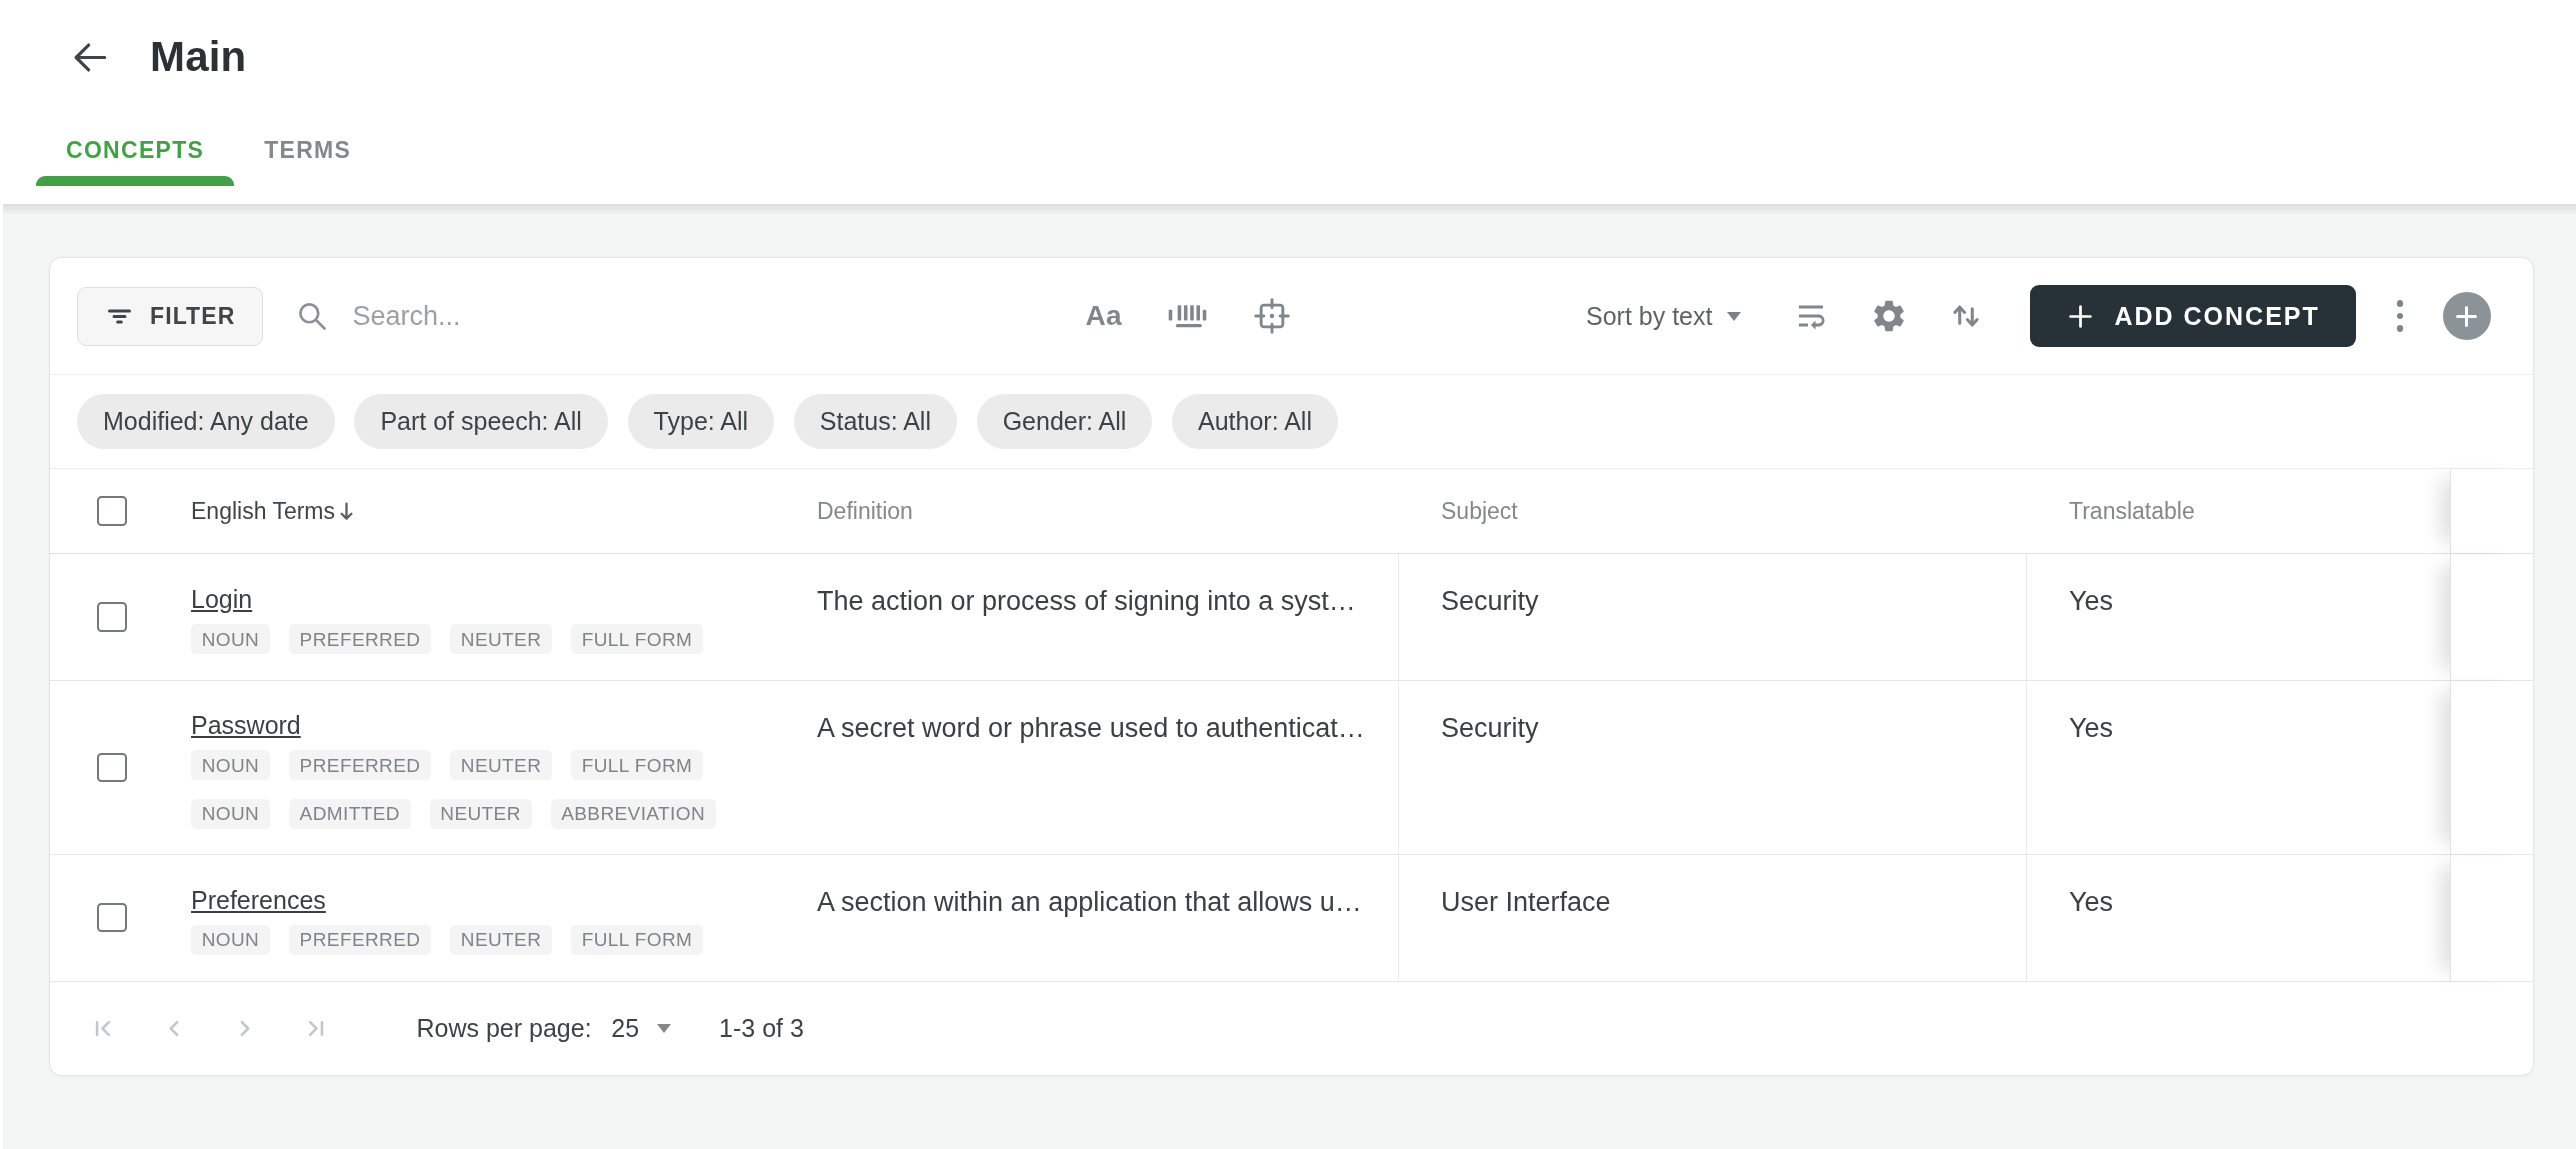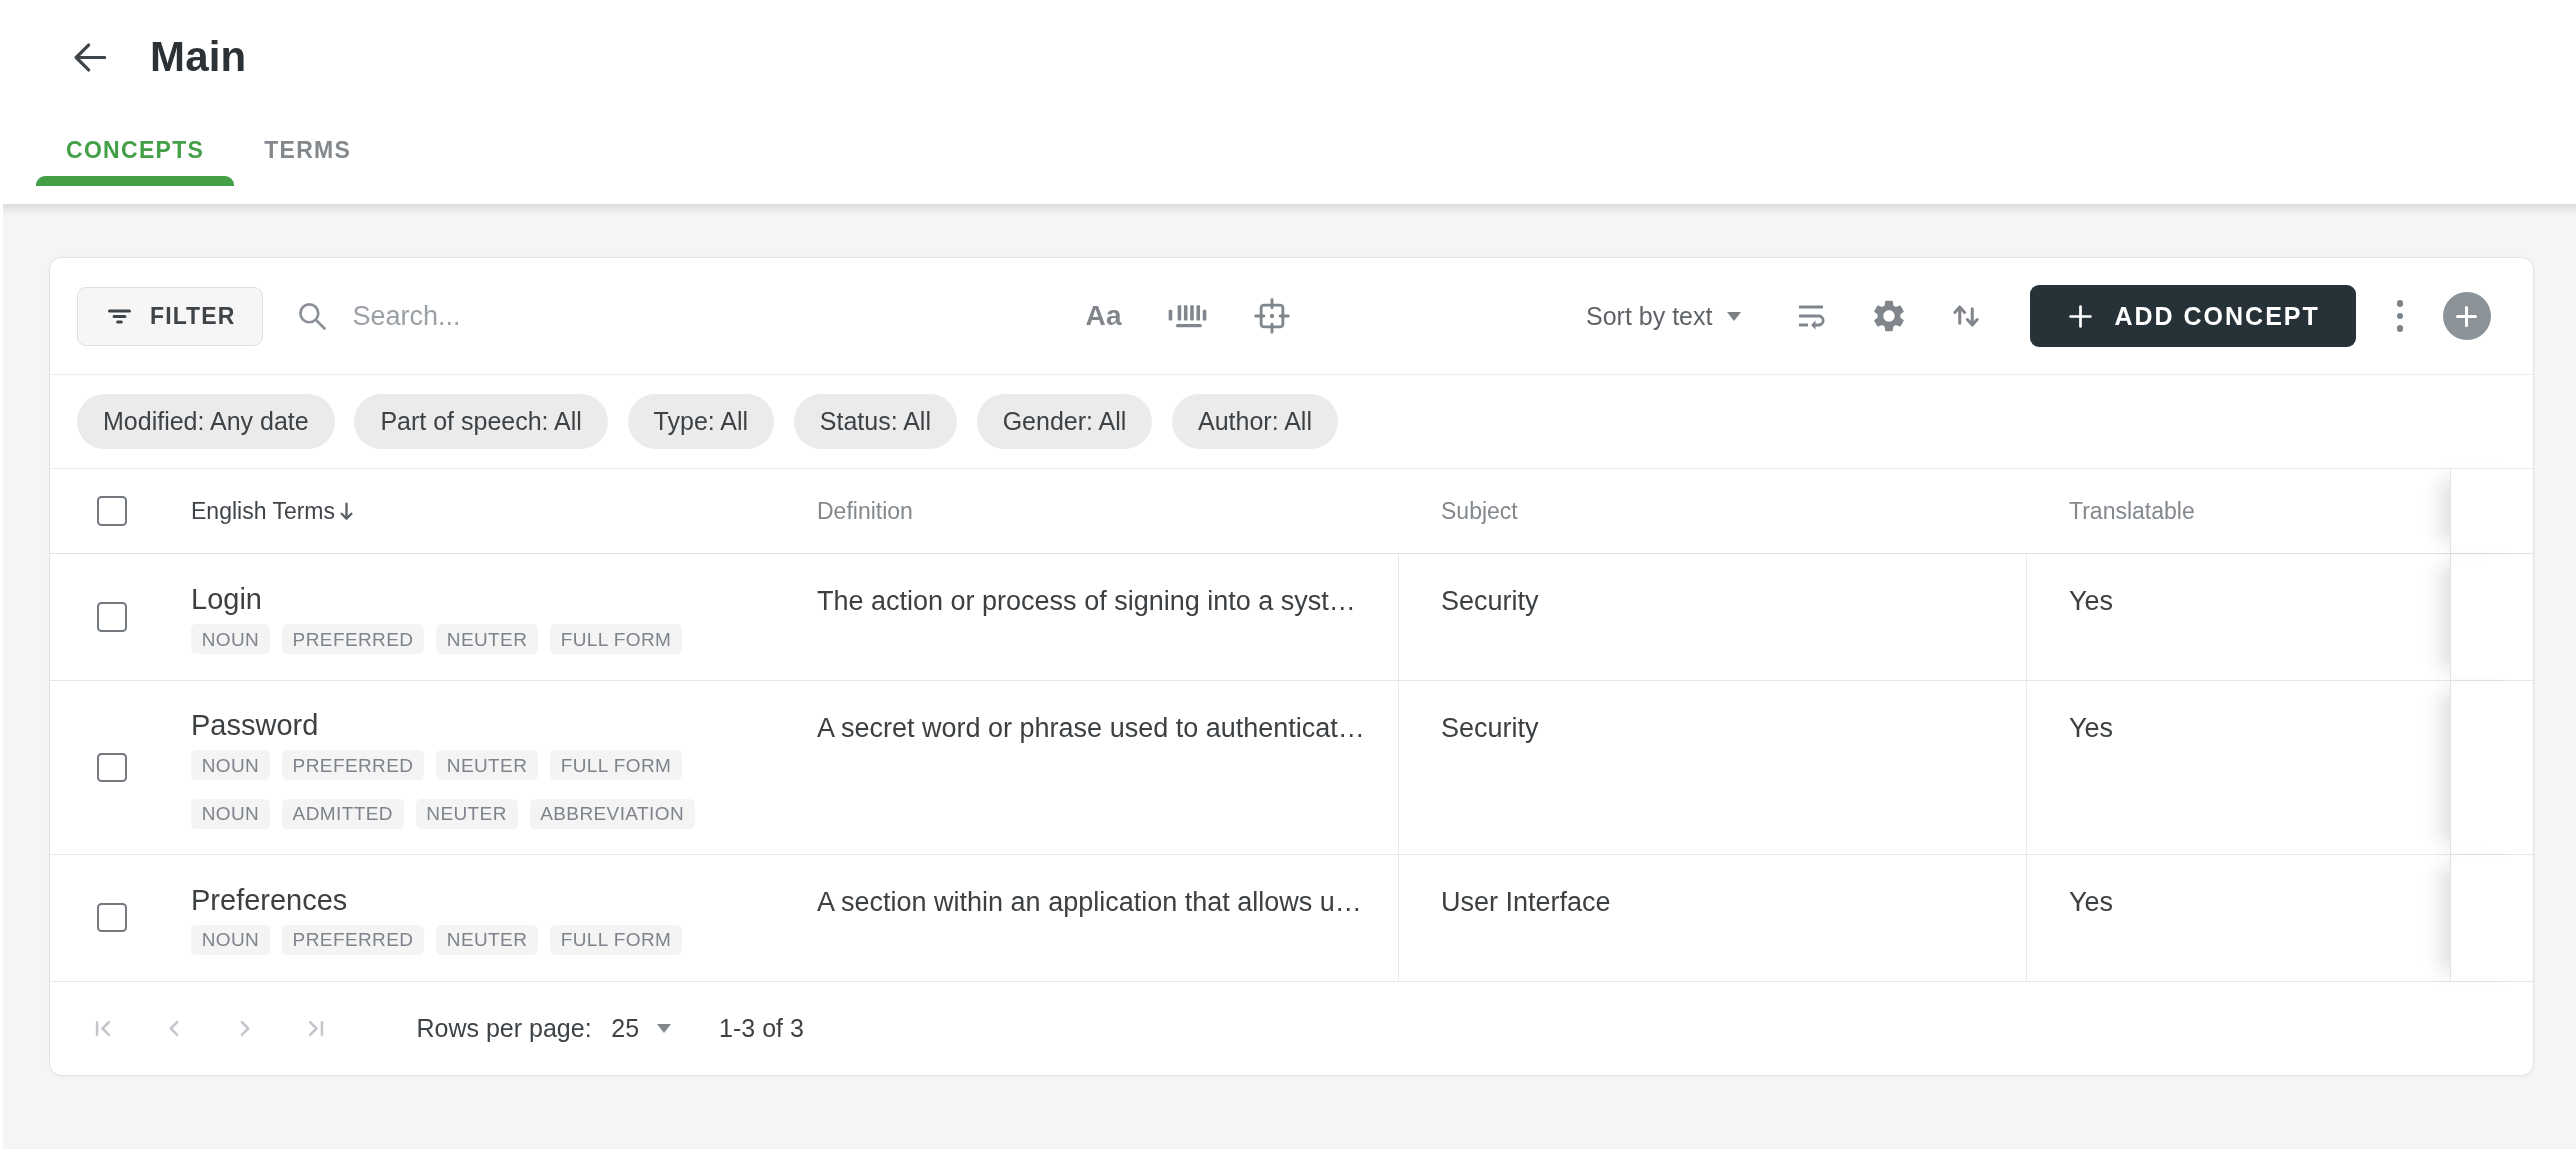--- a/index.html
+++ b/index.html
@@ -56,22 +56,22 @@
   .grid{display:grid;grid-template-columns:141px 626px 582px 628px 423px 1fr;}
   .thead{height:85px;border-bottom:0.9px solid #e1e1e1;}
   .th{display:flex;align-items:center;font-size:23px;color:#83888d;}
   .th-terms{color:#3f4449;font-weight:400;}
   .th-subject,.th-translatable{padding-left:42px;}
   .cell-check{display:flex;align-items:center;padding-left:47px;}
   .checkbox{width:29.5px;height:29.5px;border:2.2px solid #74797f;border-radius:4.5px;background:#fff;cursor:pointer;flex:none;}
   .gutter{border-left:0.9px solid #e3e3e3;box-shadow:-19.7px 0 19.7px -10.7px rgba(0,0,0,.13);}
   .row{border-bottom:0.9px solid var(--line);min-height:127px;}
   .cell-terms{display:flex;flex-direction:column;justify-content:center;padding:25px 27px 25px 0;}
-  .term-name{font-size:29px;color:var(--ink);line-height:38px;}
-  .badges{display:flex;gap:12px;margin-top:6.3px;}
+  .term-name{font-size:25px;color:var(--ink);line-height:38px;text-decoration:underline;}
+  .badges{display:flex;gap:19px;margin-top:6.3px;}
   .badge{font-size:19px;letter-spacing:0.4px;color:#7e848b;background:#f4f4f5;border-radius:5.4px;padding:5.4px 10.7px;line-height:1;white-space:nowrap;}
   .term-block + .term-block{margin-top:12.5px;}
   .cell-def,.cell-subject,.cell-translatable{padding-top:32px;font-size:27px;color:var(--ink);white-space:nowrap;overflow:hidden;text-overflow:ellipsis;}
   .cell-def{padding-right:32px;border-right:0.9px solid #eaeaea;}
   .cell-subject{padding-left:42px;border-right:0.9px solid #eaeaea;}
   .cell-translatable{padding-left:42px;}
 
   
   .tfoot{display:flex;align-items:center;height:93px;padding-left:27px;}
   .page-btn{width:50px;height:50px;display:flex;align-items:center;justify-content:center;background:none;border:none;cursor:pointer;}

